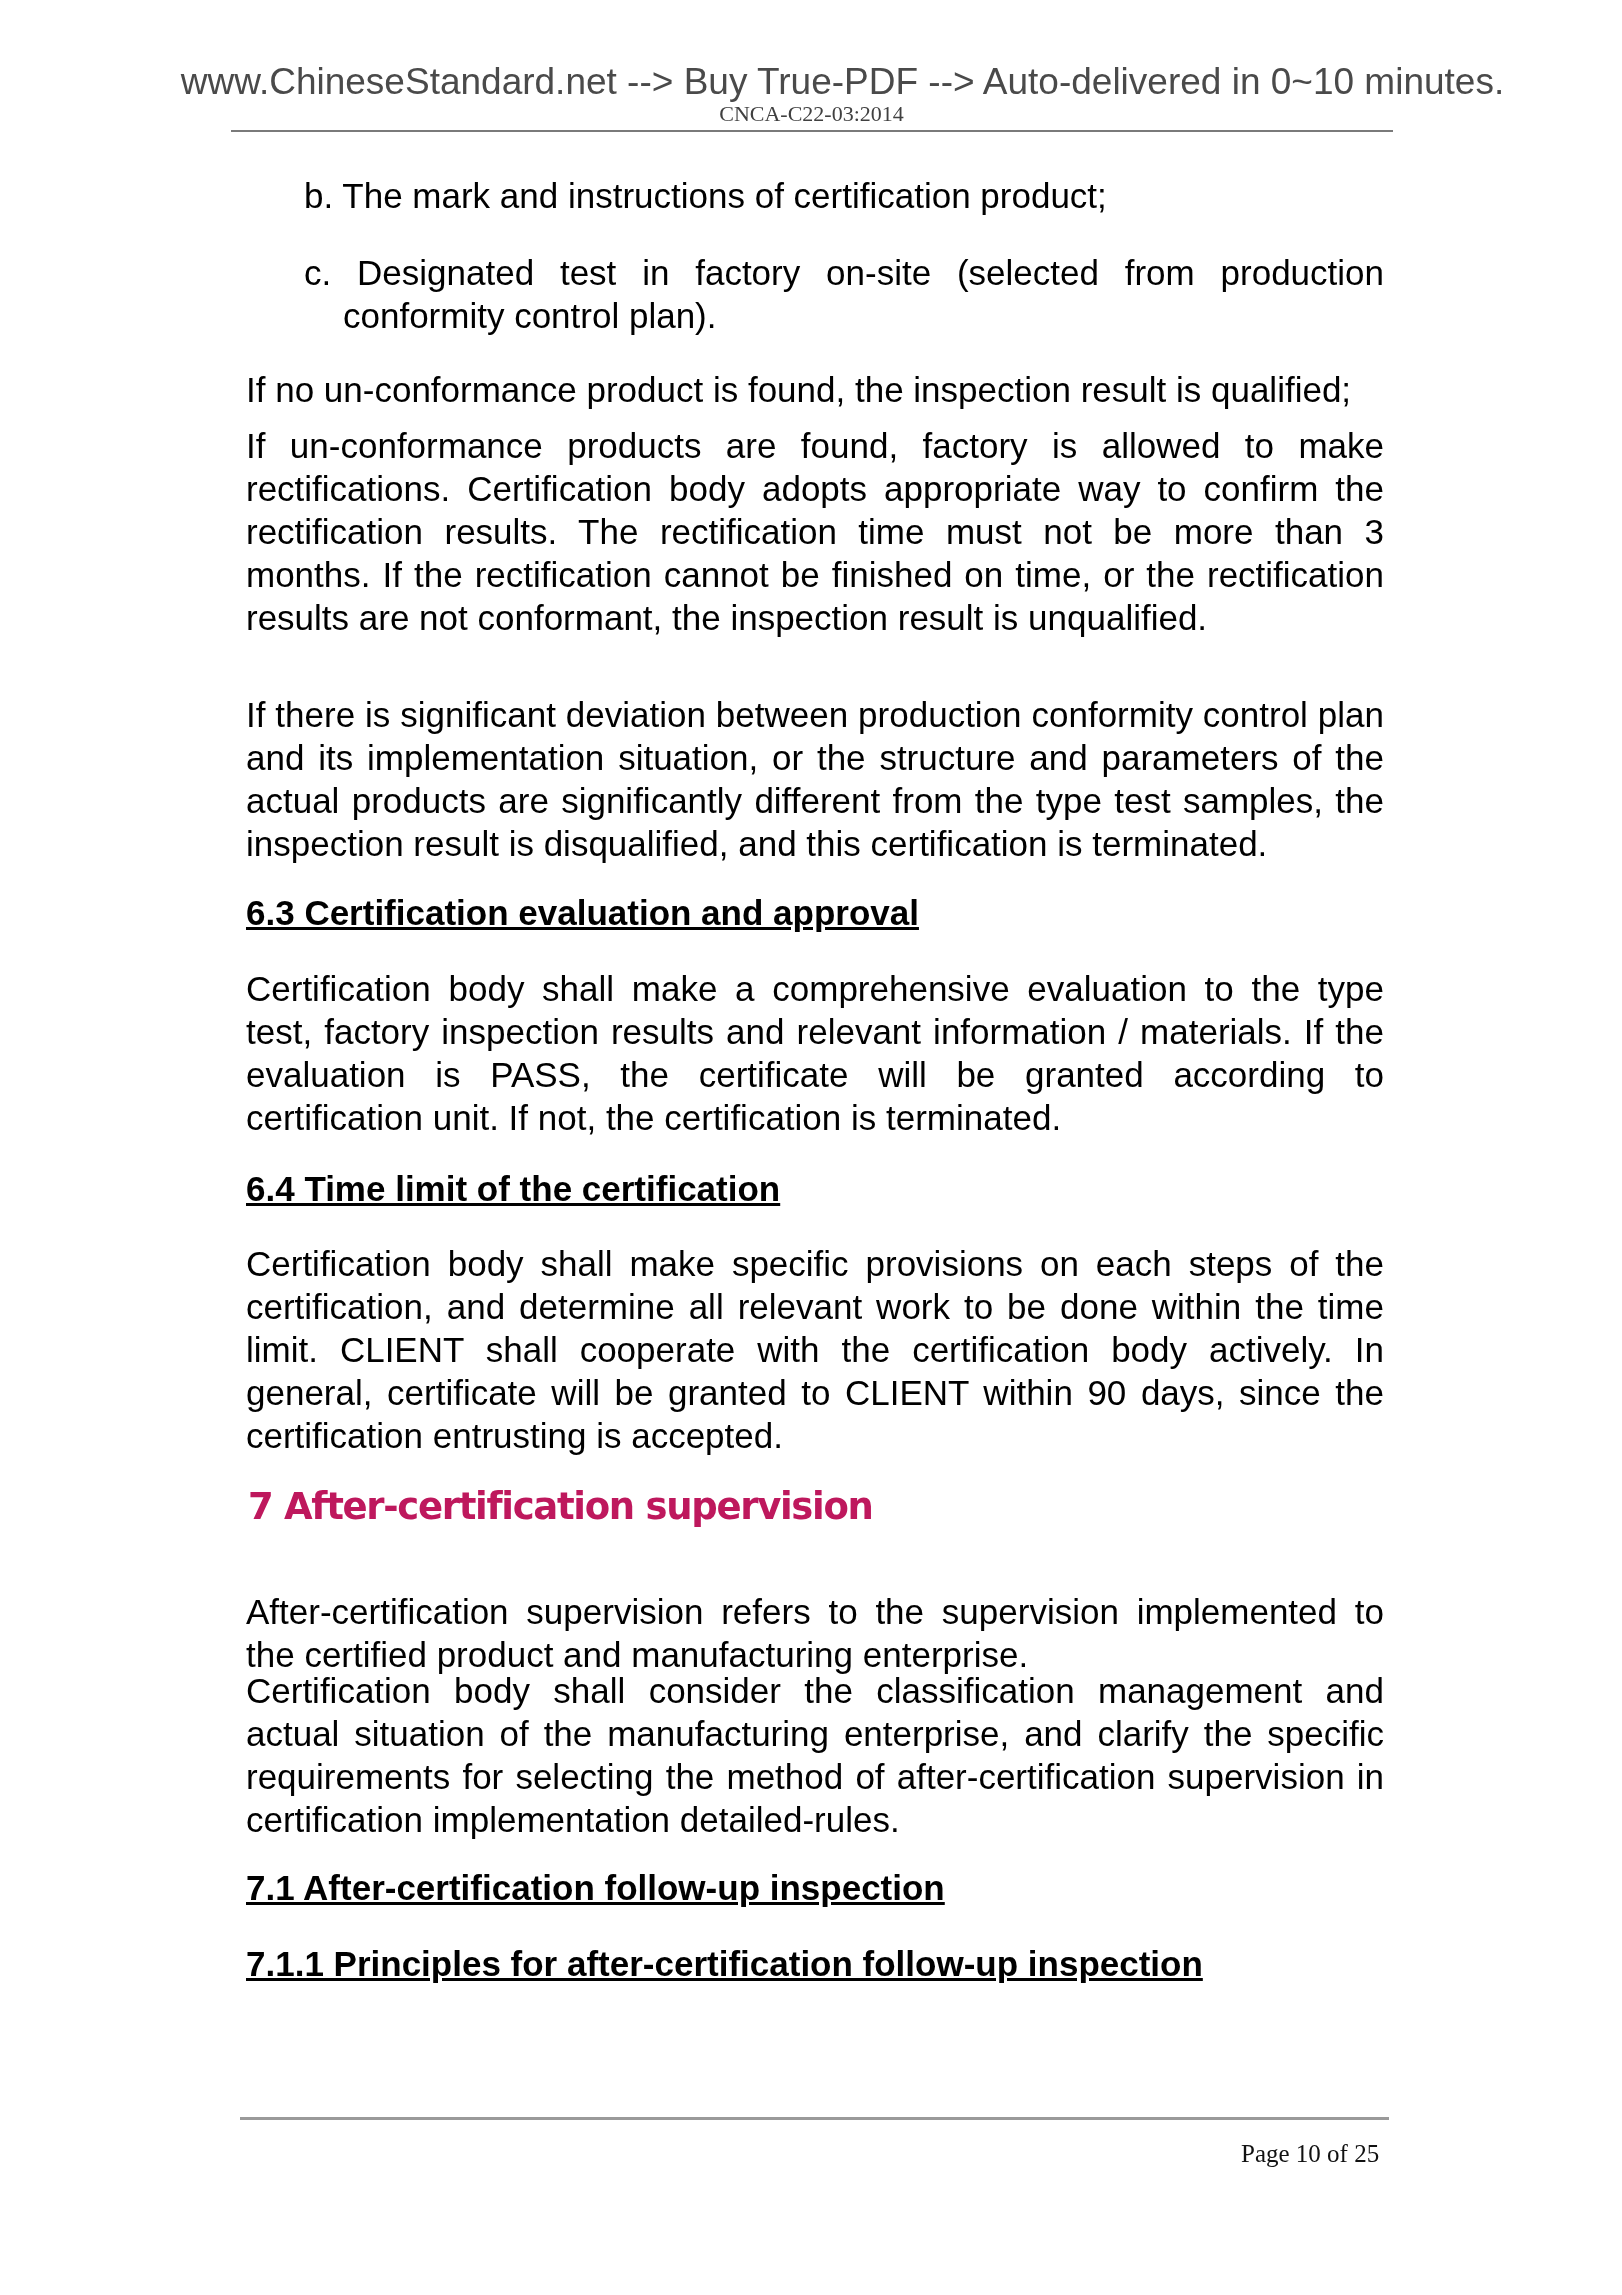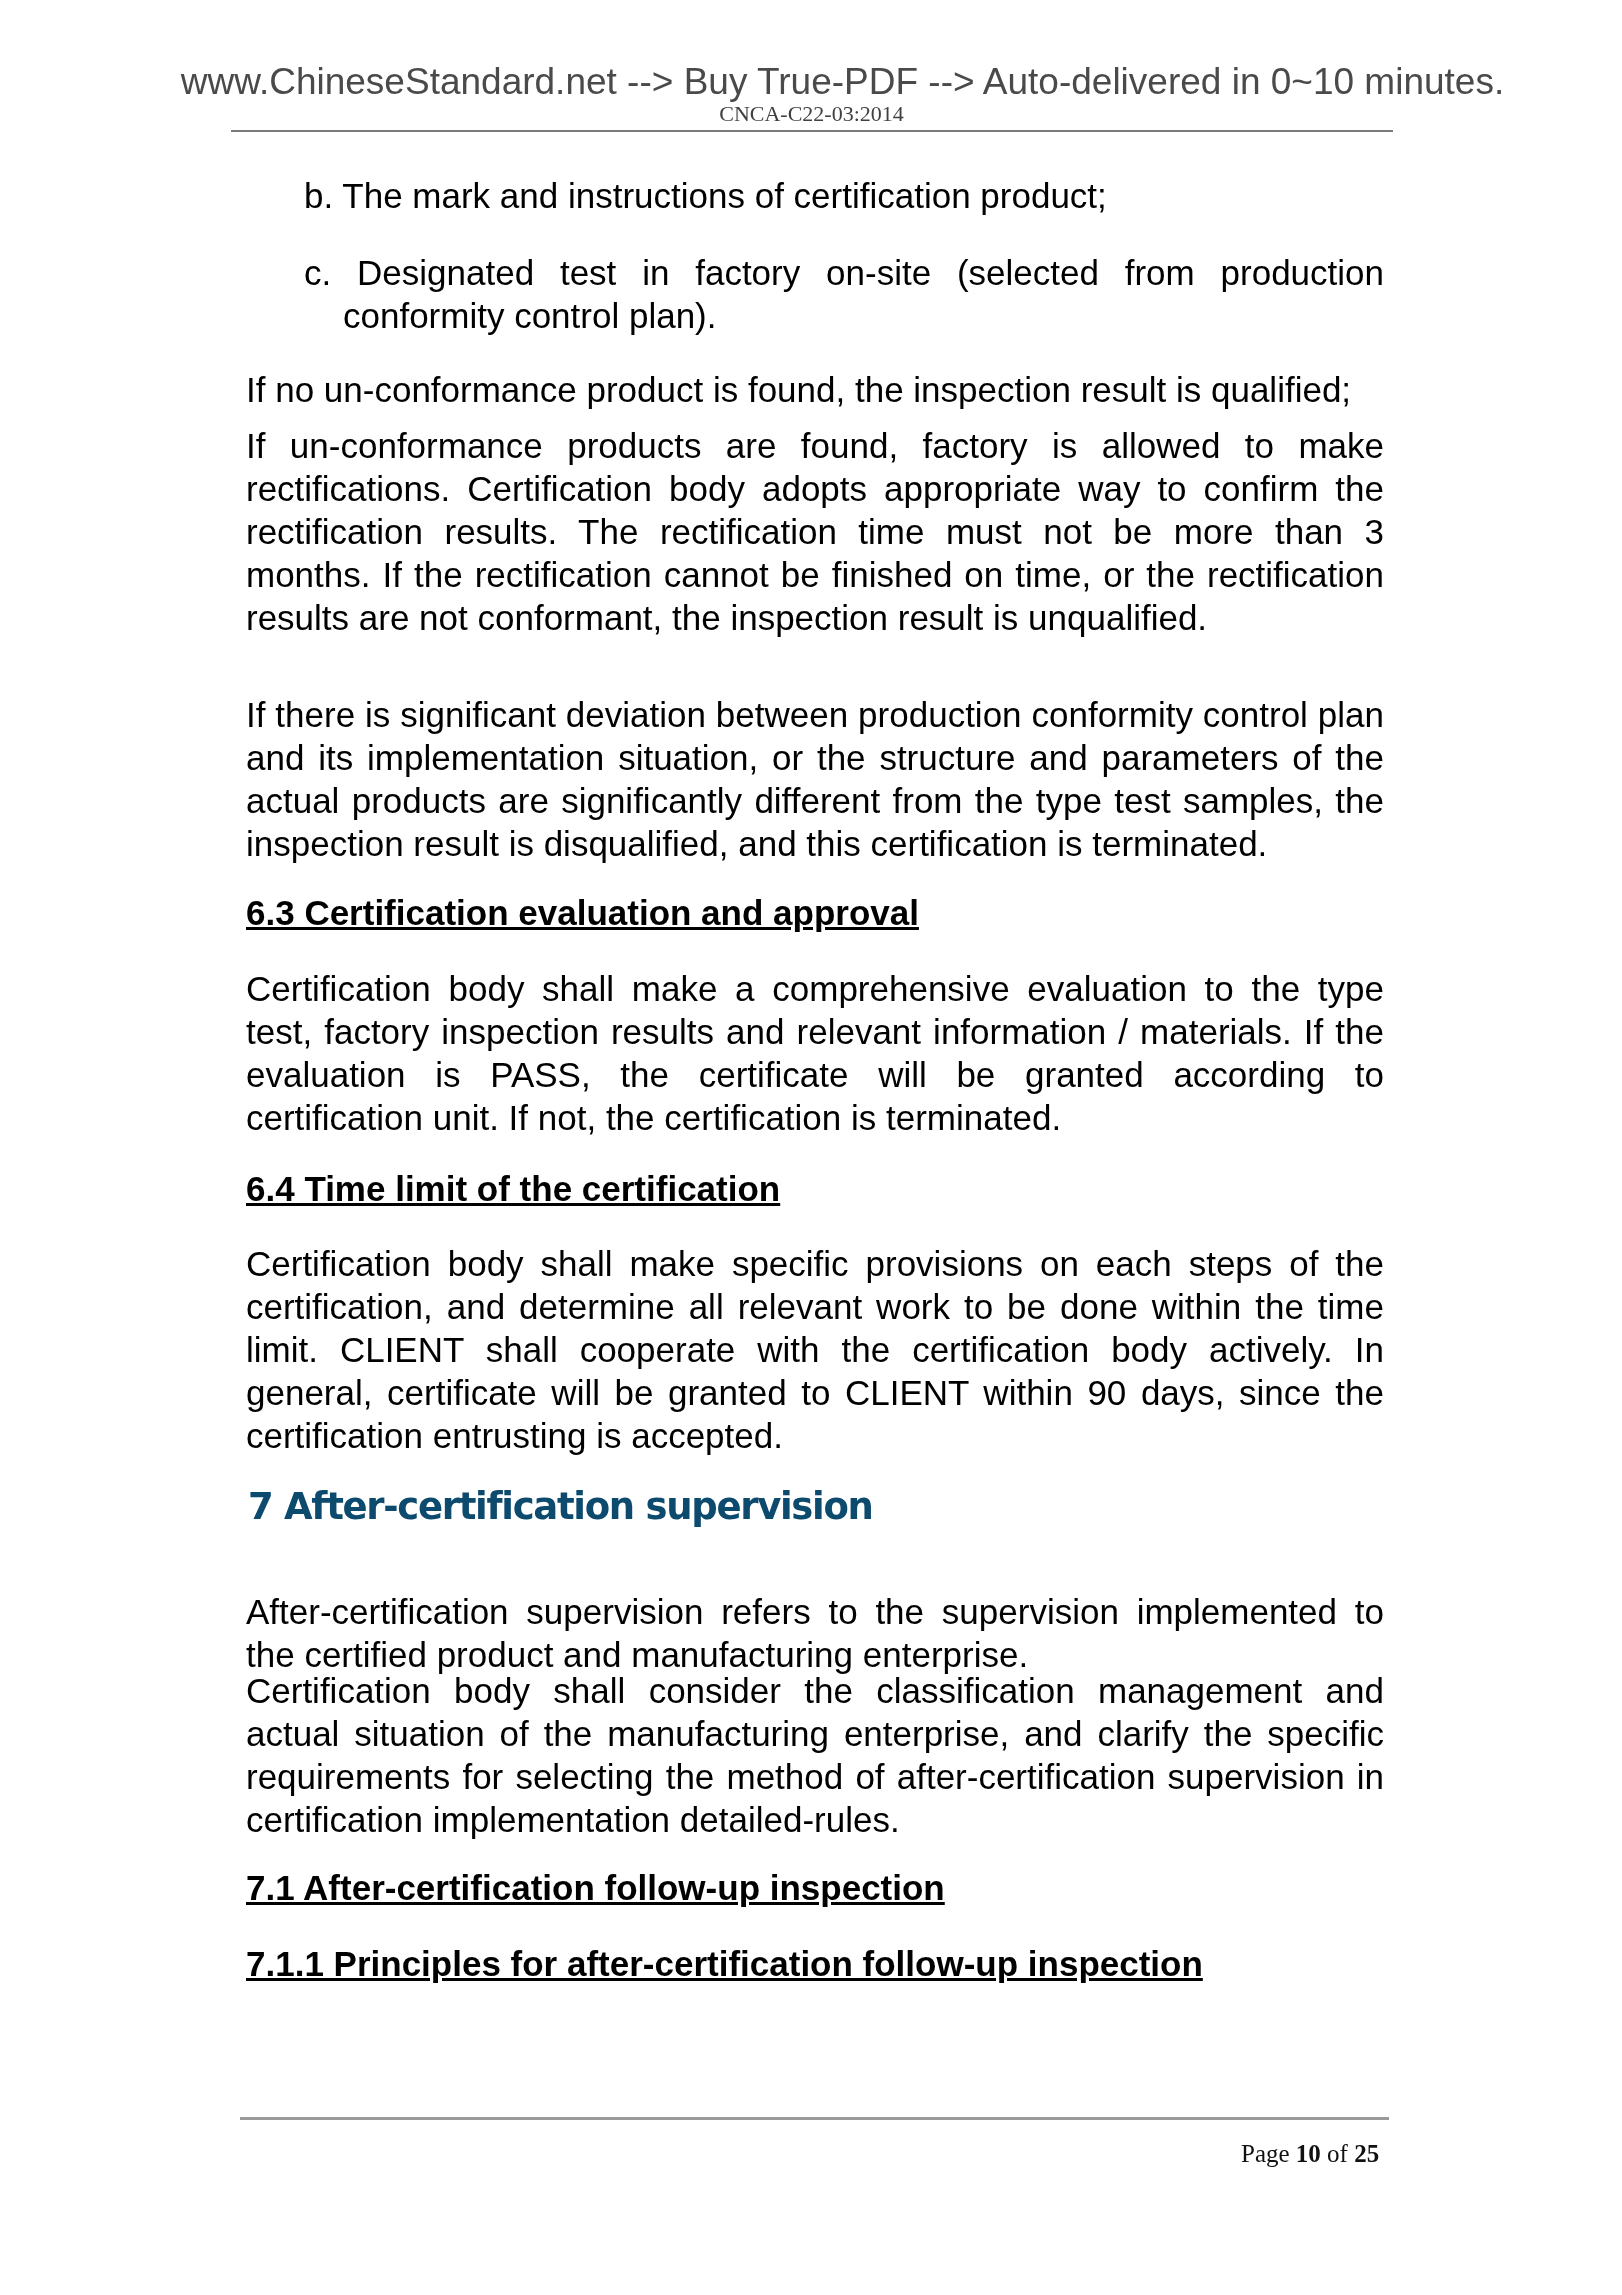--- a/index.html
+++ b/index.html
@@ -20,28 +20,28 @@
   .p {
     position: absolute; left: 246px; width: 1138px;
     font-family: "Liberation Sans", sans-serif; font-size: 35px; line-height: 43px;
     color: #000; text-align: justify; text-align-last: left; margin: 0;
   }
   .item { left: 304px; width: 1080px; padding-left: 39px; text-indent: -39px; box-sizing: border-box; }
   .h3 { font-weight: bold; text-align: left; text-decoration: underline; }
   .h1 {
     position: absolute; left: 248px; top: 1483px;
     font-family: "DejaVu Sans", sans-serif; font-weight: bold; font-size: 37px;
-    line-height: 47px; color: #0c4a6e; letter-spacing: -1.3px; margin: 0;
+    line-height: 47px; color: #be185d; letter-spacing: -1.3px; margin: 0;
   }
   .footer {
     position: absolute; left: 1241px; top: 2140px;
     font-family: "Liberation Serif", serif; font-size: 25px; line-height: 28px; color: #111;
     white-space: nowrap;
   }
-  .footer b { font-weight: bold; }
+  .footer b { font-weight: normal; }
 </style>
 </head>
 <body>
 
 <div class="page">
 
   <div class="hdr-site">www.ChineseStandard.net --&gt; Buy True-PDF --&gt; Auto-delivered in 0~10 minutes.</div>
   <div class="hdr-code">CNCA-C22-03:2014</div>
   <div class="rule-top"></div>
 

